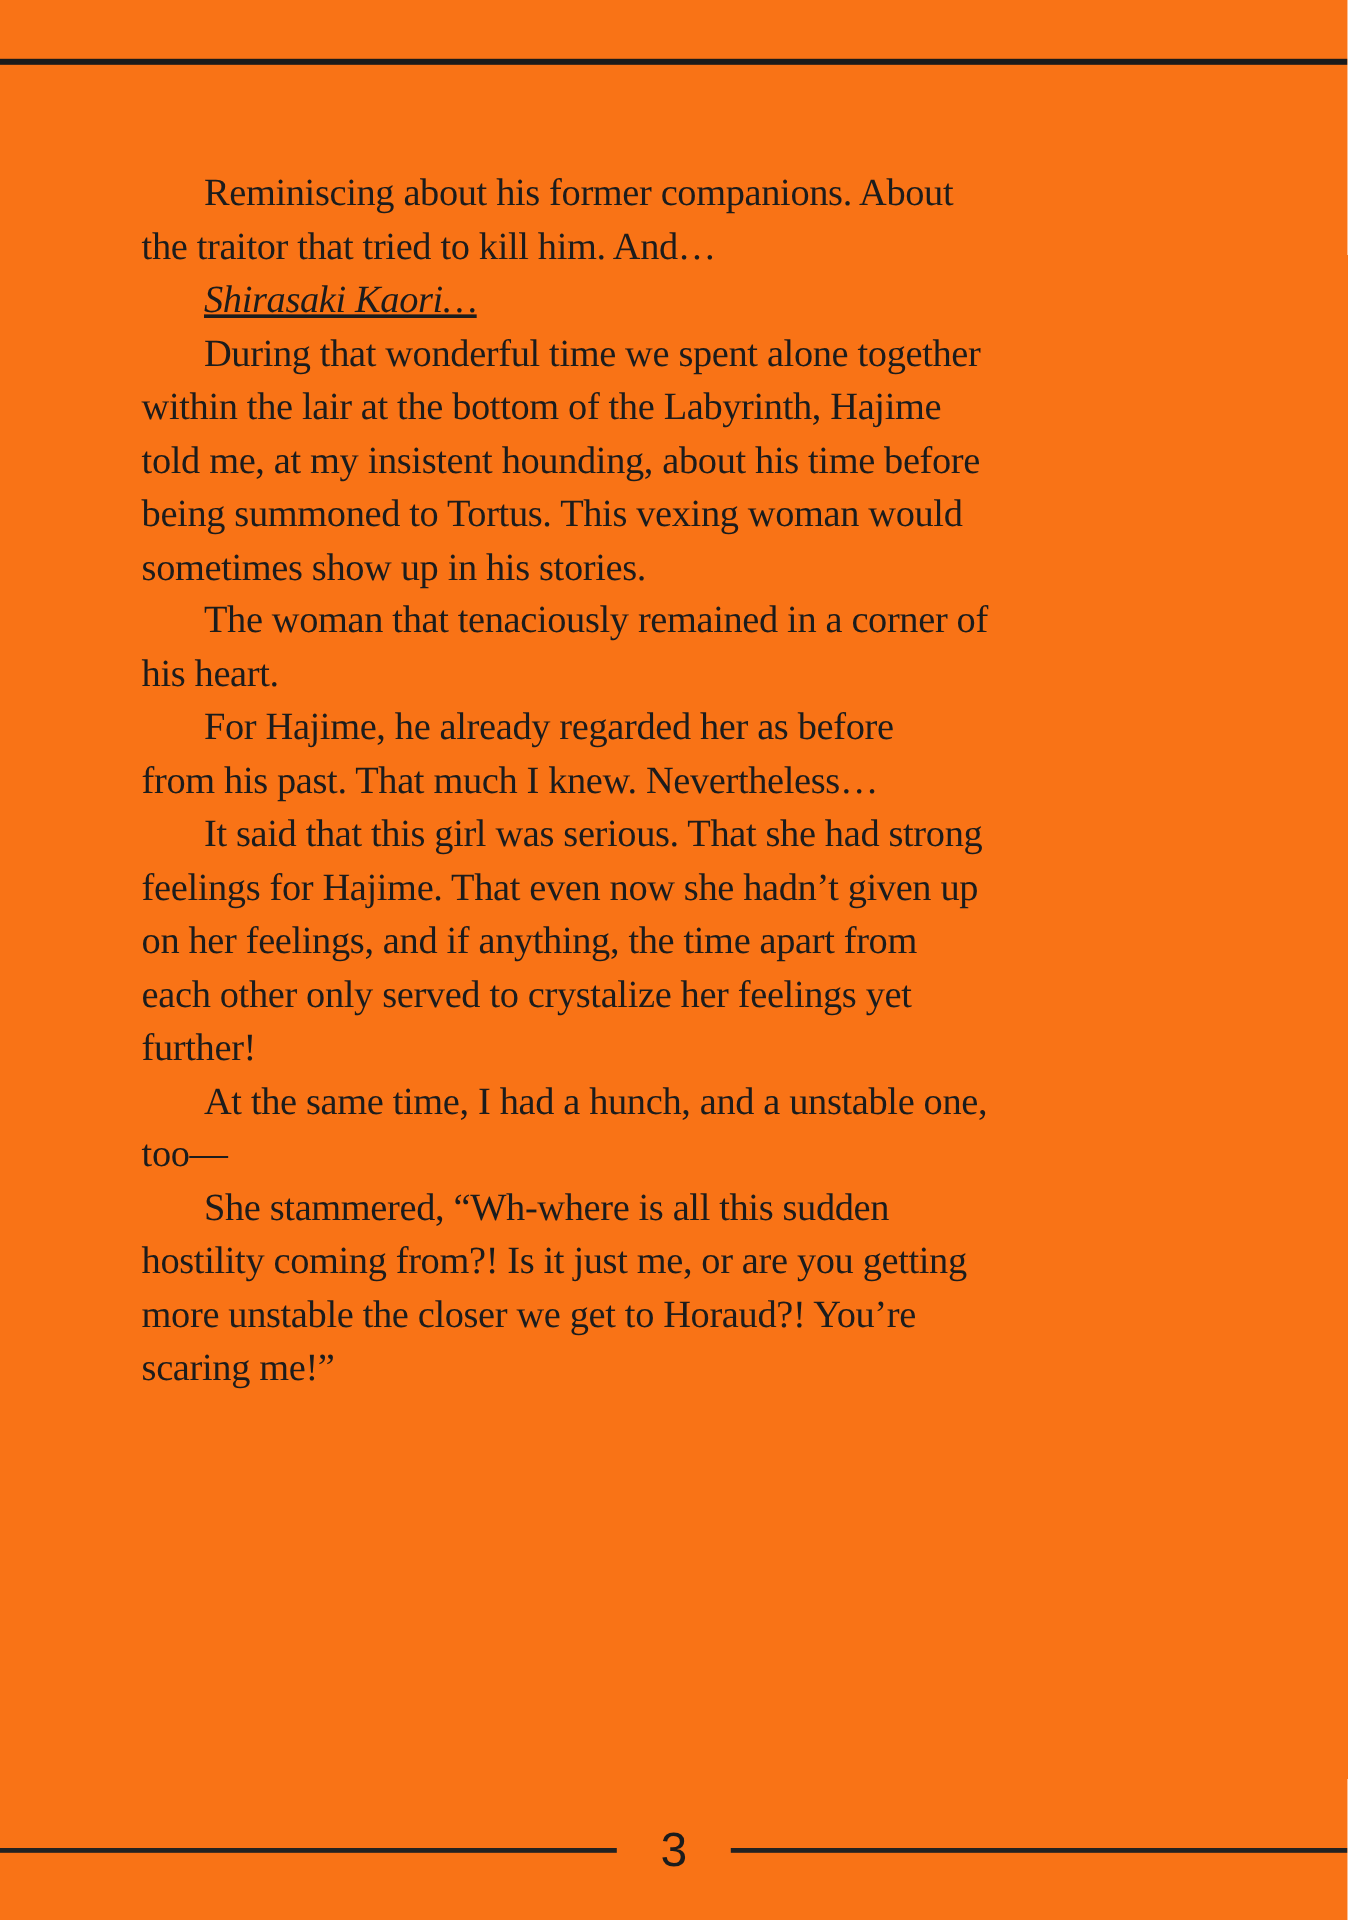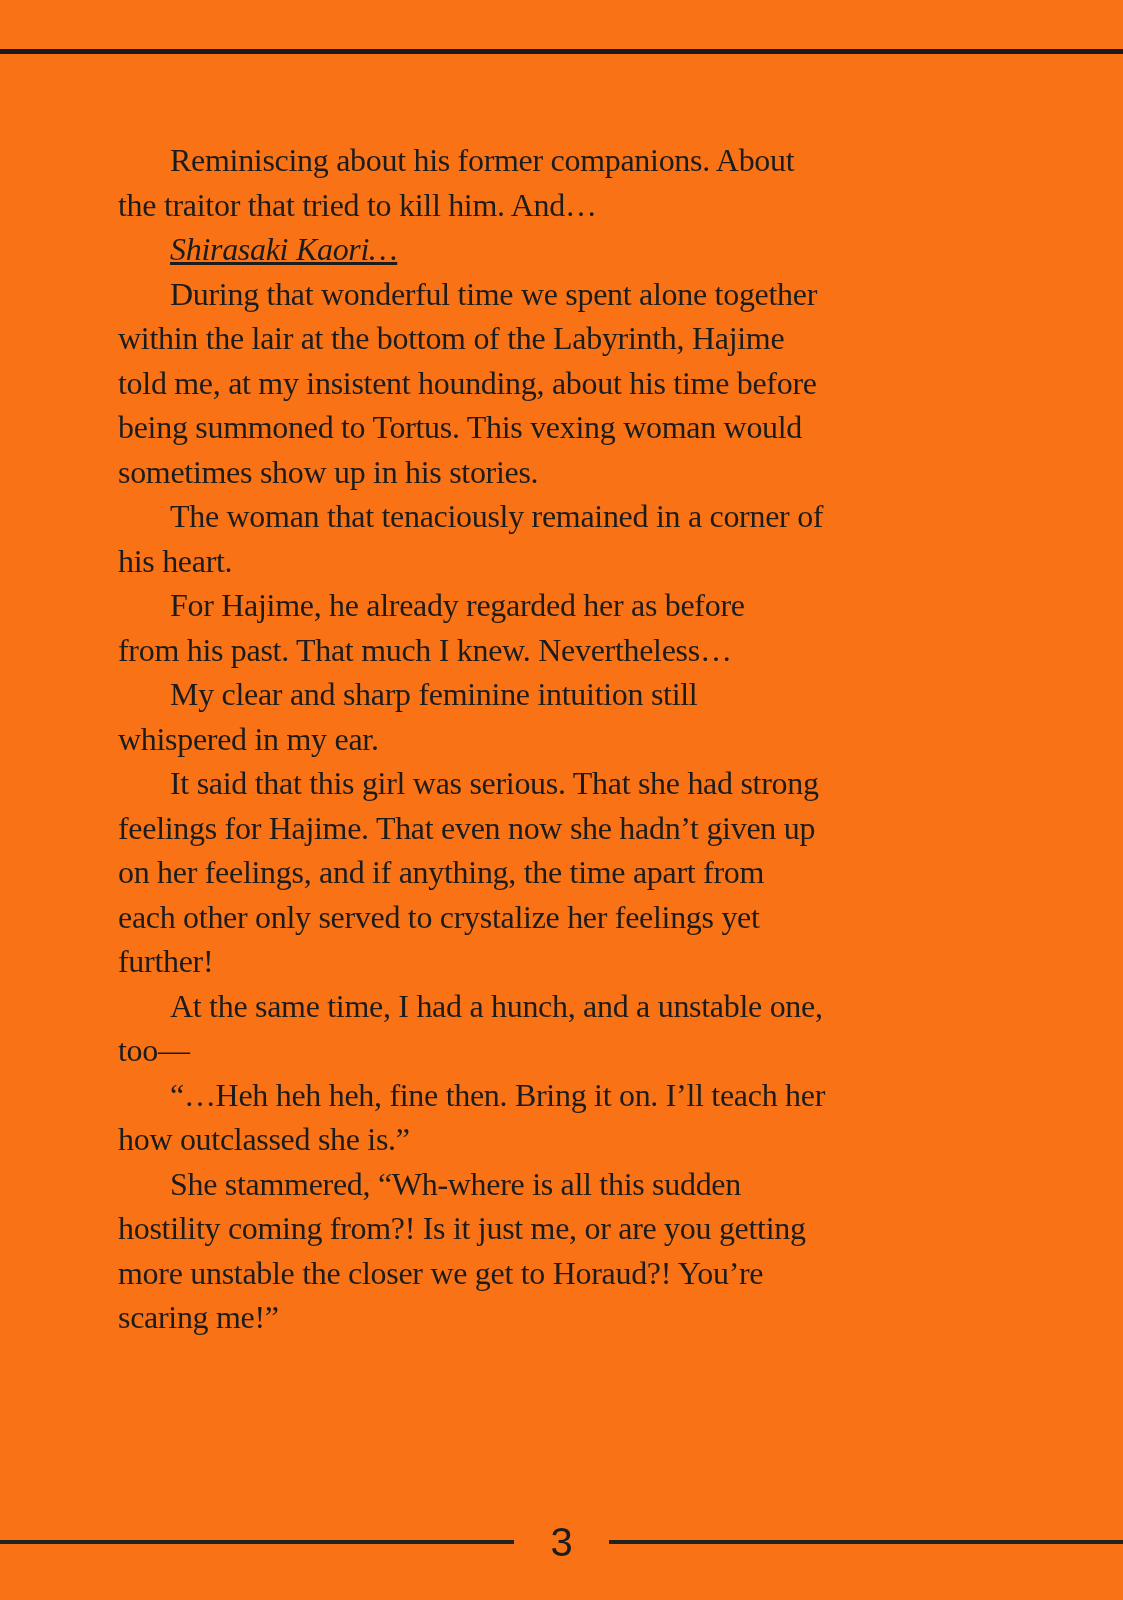--- a/index.html
+++ b/index.html
@@ -78,31 +78,27 @@
       <p class="para italic">Shirasaki Kaori…</p>
       <p class="para">During that wonderful time we spent alone together
 within the lair at the bottom of the Labyrinth, Hajime
 told me, at my insistent hounding, about his time before
 being summoned to Tortus. This vexing woman would
 sometimes show up in his stories.</p>
       <p class="para">The woman that tenaciously remained in a corner of
 his heart.</p>
       <p class="para">For Hajime, he already regarded her as before
 from his past. That much I knew. Nevertheless…</p>
-      <p class="para">My clear and sharp feminine intuition still
-whispered in my ear.</p>
       <p class="para">It said that this girl was serious. That she had strong
 feelings for Hajime. That even now she hadn’t given up
 on her feelings, and if anything, the time apart from
 each other only served to crystalize her feelings yet
 further!</p>
       <p class="para">At the same time, I had a hunch, and a unstable one,
 too—</p>
-      <p class="para">“…Heh heh heh, fine then. Bring it on. I’ll teach her
-how outclassed she is.”</p>
       <p class="para">She stammered, “Wh-where is all this sudden
 hostility coming from?! Is it just me, or are you getting
 more unstable the closer we get to Horaud?! You’re
 scaring me!”</p>
     </main>
 
   <div class="footer">
     <div class="footer-rule"></div>
     <span class="page-number">3</span>
     <div class="footer-rule"></div>

